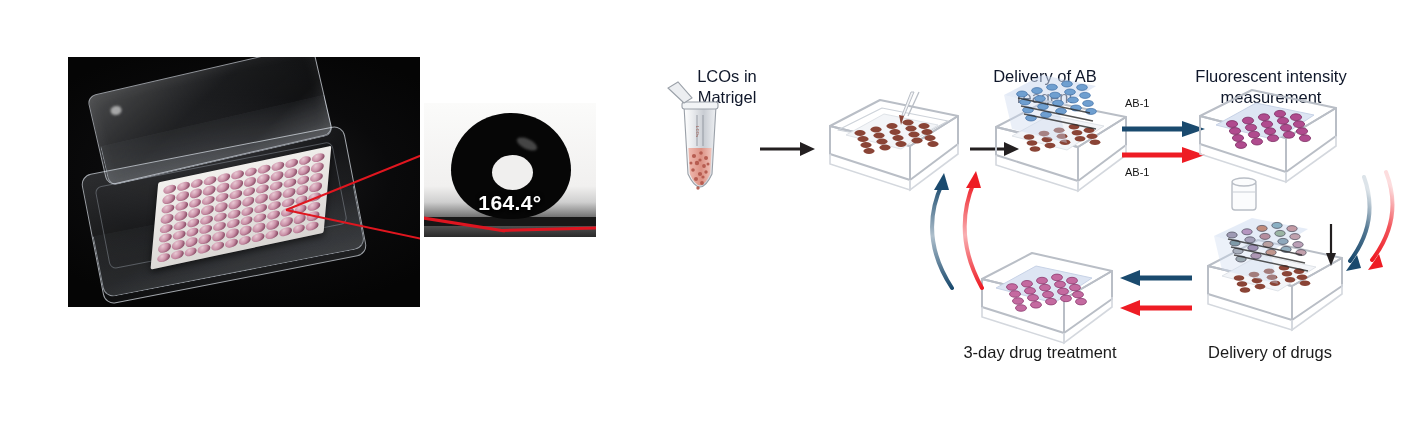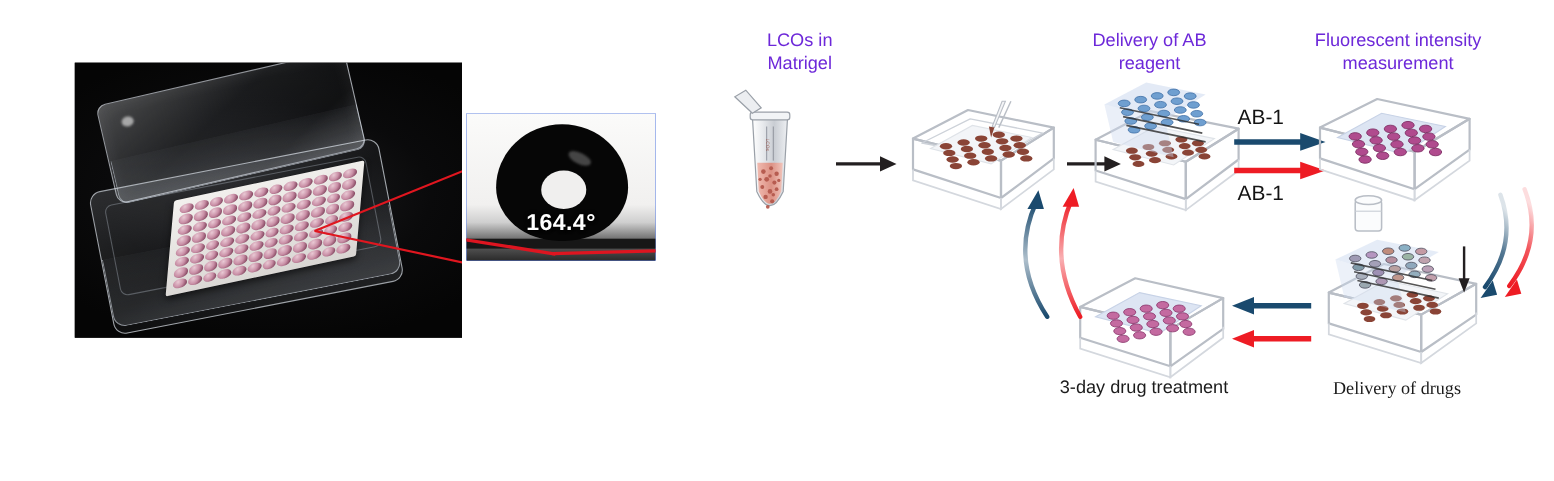--- a/index.html
+++ b/index.html
@@ -73,21 +73,21 @@
     gap:1px;
   }
   .wellgrid i{
     display:block;border-radius:50%;
     background:radial-gradient(circle at 36% 30%,#e9c9d4 0%,#c98fa6 45%,#8d4f69 78%,#4a2234 100%);
   }
   
   #photo-panel .pointer{position:absolute;background:#e0161f;transform-origin:left center;height:2.2px;}
 
   
-  #ca-inset{left:424px;top:103px;width:172px;height:134px;background:#1d4ed8;overflow:hidden;}
+  #ca-inset{left:424px;top:103px;width:172px;height:134px;background:#6d28d9;overflow:hidden;}
   #ca-inset .ca-bg{position:absolute;inset:0;background:linear-gradient(180deg,#fbfbfa 0%,#f1f0ef 62%,#cfcfcf 74%,#6a6a6a 86%,#2a2a2a 100%);}
   #ca-inset .drop{
     position:absolute;left:27px;top:10px;width:120px;height:106px;
     border-radius:50% 50% 48% 48%/54% 54% 46% 46%;
     background:#060606;
   }
   #ca-inset .drop-hole{
     position:absolute;left:68px;top:52px;width:41px;height:35px;border-radius:50%;
     background:#f0efee;
   }
@@ -100,24 +100,24 @@
   #ca-inset .ca-label{
     position:absolute;left:0;right:0;bottom:22px;text-align:center;
     color:#ffffff;font-size:21px;font-weight:700;letter-spacing:.4px;
     text-shadow:0 0 4px rgba(0,0,0,.95),0 1px 2px rgba(0,0,0,.9);
   }
 
   
   #workflow{left:630px;top:0px;width:783px;height:437px;}
   .wf-label{
     position:absolute;text-align:center;font-size:16.5px;line-height:1.26;
-    color:#6d28d9;white-space:pre-line;
+    color:#0f172a;white-space:pre-line;margin-top:39px;
   }
   .wf-sub{position:absolute;text-align:center;font-size:16.5px;color:#1b1b1b;}
-  .ab-label{position:absolute;font-size:19px;color:#141414;font-weight:400;}
+  .ab-label{position:absolute;font-size:11px;color:#141414;font-weight:400;}
   .fig{position:absolute;}
   .fig svg{display:block;overflow:visible;}
 </style>
 </head>
 <body>
 
 <div class="panel" id="photo-panel">
   <div class="photo-inner">
 
     <div class="lid">
@@ -250,21 +250,21 @@
 
 <div class="panel" id="workflow">
 
   <div class="wf-label" style="left:22px;top:27px;width:150px;">LCOs in
 Matrigel</div>
   <div class="wf-label" style="left:330px;top:27px;width:170px;">Delivery of AB
 reagent</div>
   <div class="wf-label" style="left:525px;top:27px;width:232px;">Fluorescent intensity
 measurement</div>
   <div class="wf-sub" style="left:290px;top:343px;width:240px;">3-day drug treatment</div>
-  <div class="wf-sub" style="left:540px;top:343px;width:200px;font-family:Liberation Serif, serif;">Delivery of drugs</div>
+  <div class="wf-sub" style="left:540px;top:343px;width:200px;">Delivery of drugs</div>
 
   <div class="ab-label" style="left:495px;top:97px;">AB-1</div>
   <div class="ab-label" style="left:495px;top:166px;">AB-1</div>
 
   <div class="fig" style="left:30px;top:82px;">
     <svg width="92" height="132" viewBox="0 0 92 132">
       <defs>
         <linearGradient id="tubeG" x1="0" y1="0" x2="1" y2="0">
           <stop offset="0%" stop-color="#ffffff"></stop>
           <stop offset="28%" stop-color="#e9ebee"></stop>

